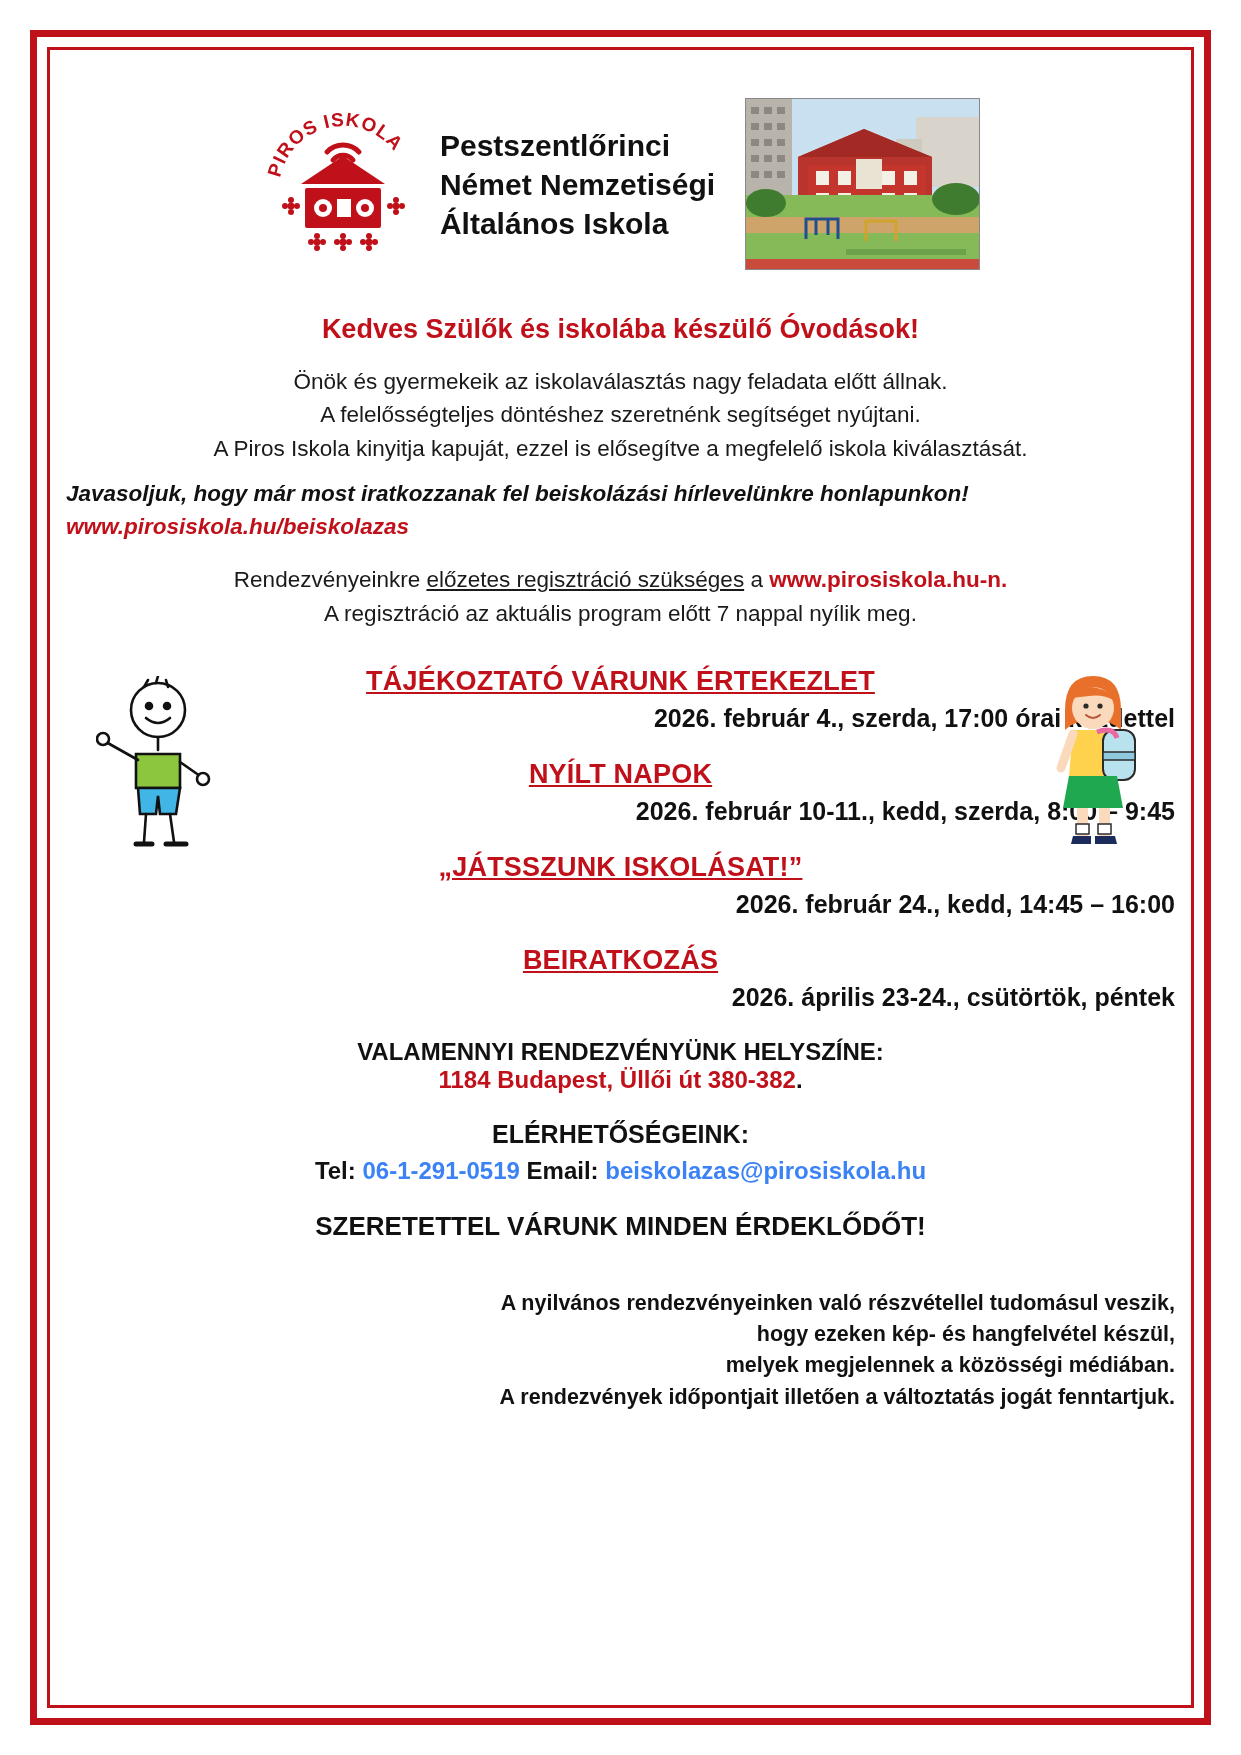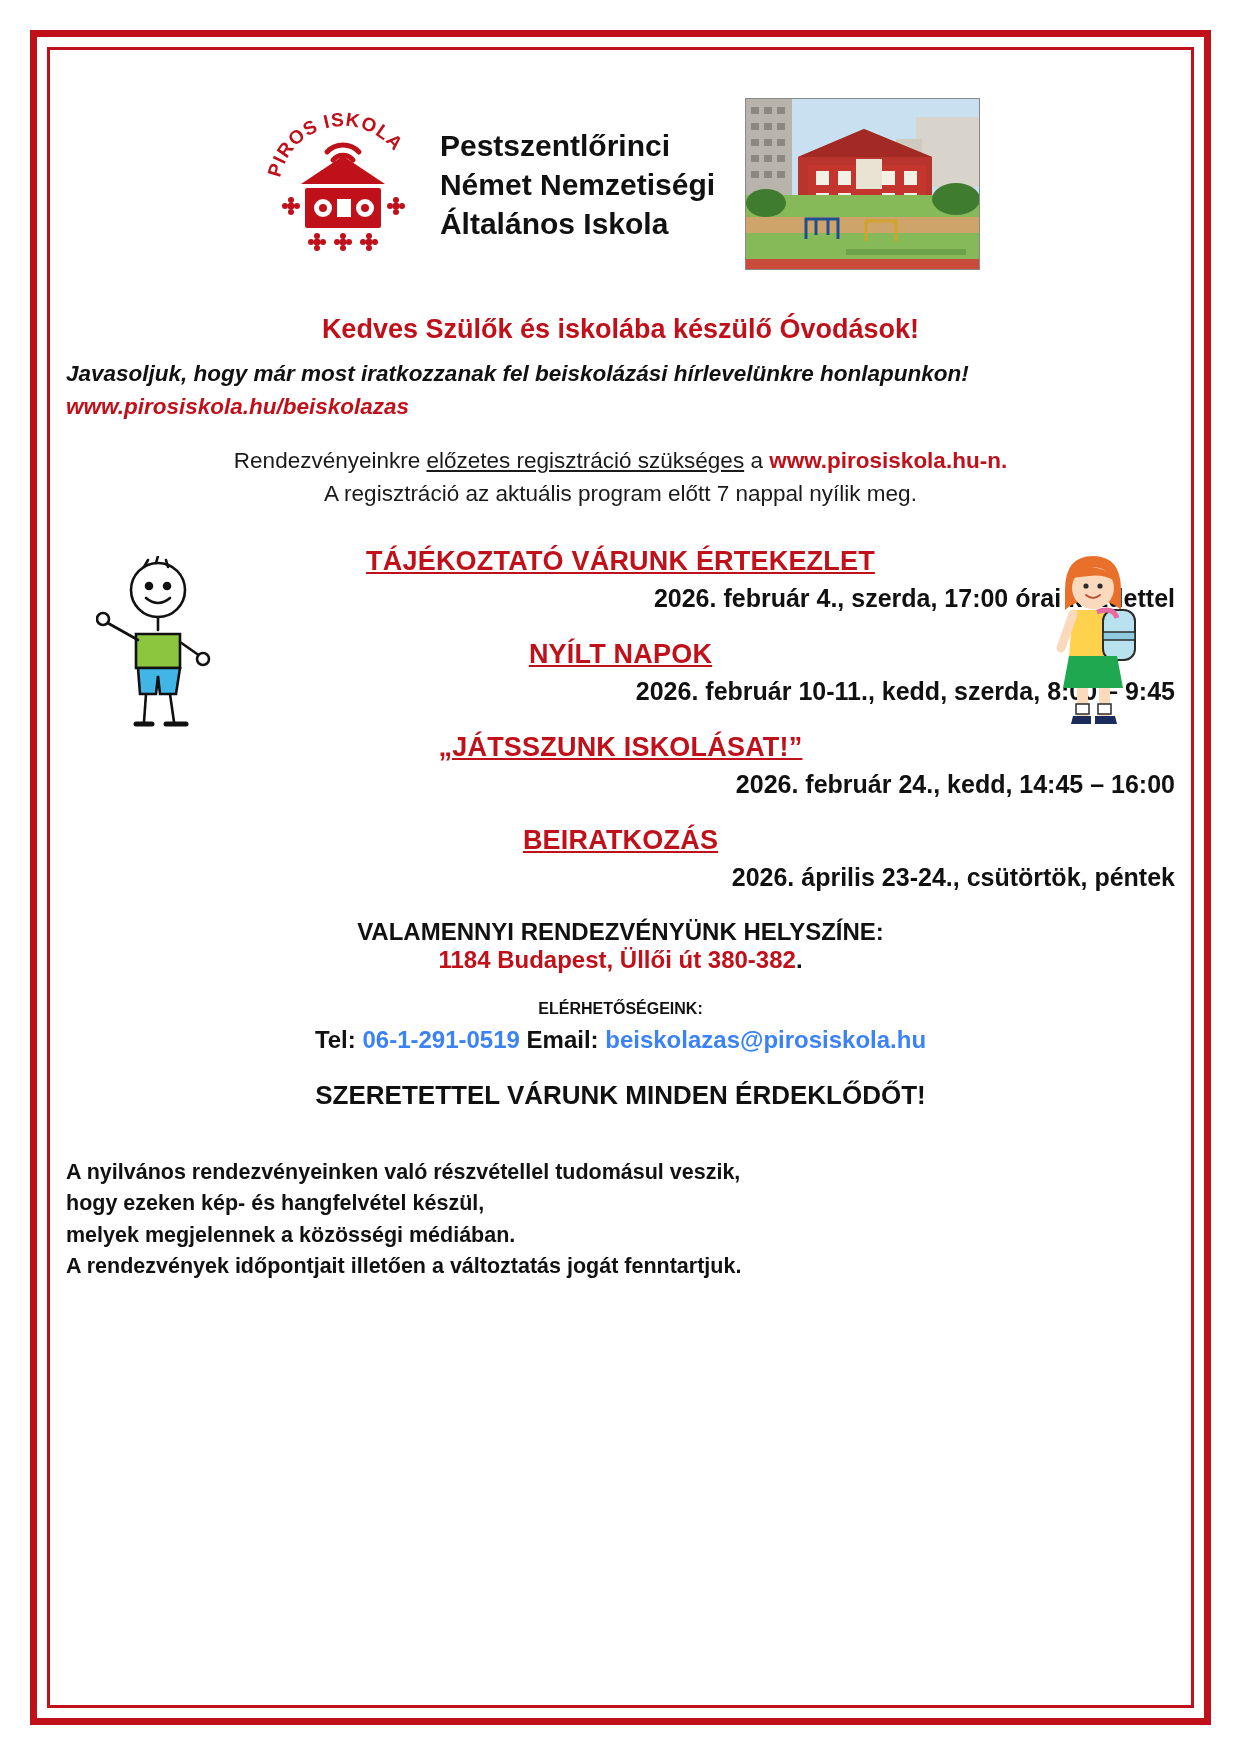--- a/index.html
+++ b/index.html
@@ -168,40 +168,40 @@
     color: #c0101a;
   }
   .venue-address .dot { color: #111; }
 
   .contact {
     text-align: center;
     margin-top: 26px;
   }
   .contact-label {
     font-weight: bold;
-    font-size: 16px;
+    font-size: 25px;
     color: #111;
   }
   .contact-line {
     font-weight: bold;
     font-size: 24px;
     margin-top: 8px;
     color: #111;
   }
 
   .welcome {
     text-align: center;
     font-weight: bold;
     font-size: 26px;
     margin-top: 26px;
     color: #111;
   }
 
   .footnote {
-    text-align: left;
+    text-align: right;
     font-weight: bold;
     font-size: 21.5px;
     line-height: 1.45;
     margin-top: 46px;
     color: #111;
   }
 
   
   .logo-mark svg { display: block; }
   .photo svg { display: block; position: absolute; left:0; top:0; }
@@ -340,20 +340,25 @@
           <rect x="100" y="150" width="120" height="6" fill="#6ba24a"></rect>
           <g fill="#c94b3c">
             <rect x="0" y="160" width="235" height="12"></rect>
           </g>
         </svg>
       </div>
     </div>
 
     <div class="title-main">Kedves Szülők és iskolába készülő Óvodások!</div>
 
+    <div class="para">
+      <div>Önök és gyermekeik az iskolaválasztás nagy feladata előtt állnak.</div>
+      <div>A felelősségteljes döntéshez szeretnénk segítséget nyújtani.</div>
+      <div>A Piros Iskola kinyitja kapuját, ezzel is elősegítve a megfelelő iskola kiválasztását.</div>
+    </div>
 
     <div class="newsletter">
       <div class="line1">Javasoljuk, hogy már most iratkozzanak fel beiskolázási hírlevelünkre honlapunkon!</div>
       <div>www.pirosiskola.hu/beiskolazas</div>
     </div>
 
     <div class="para">
       <div>
         <span>Rendezvényeinkre </span><span class="underline">előzetes regisztráció szükséges</span><span> a </span><span class="red-bold">www.pirosiskola.hu</span><span class="red-bold">-n.</span>
       </div>

